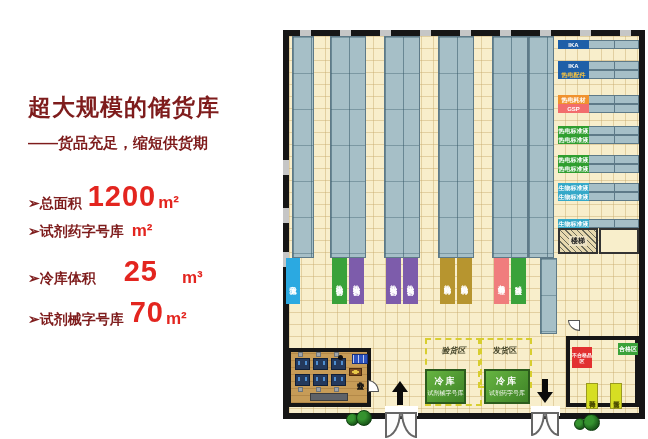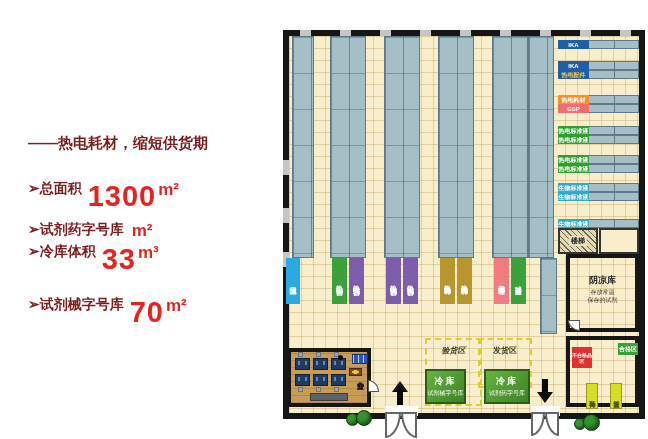--- a/index.html
+++ b/index.html
@@ -4,21 +4,21 @@
 <style>
   html,body{margin:0;padding:0;background:#fff;}
   .canvas{position:relative;width:648px;height:439px;background:#fff;overflow:hidden;
           font-family:"Liberation Sans",sans-serif;}
 
   
   .lp-title{position:absolute;left:28px;top:92px;font-size:23px;font-weight:bold;
             color:var(--title_maroon);letter-spacing:1px;}
   .lp-sub{position:absolute;left:28px;top:134px;font-size:15px;font-weight:bold;
           color:var(--title_maroon);}
-  .spec{position:absolute;left:28px;display:flex;align-items:flex-start;white-space:nowrap;}
+  .spec{position:absolute;left:28px;display:flex;align-items:flex-end;white-space:nowrap;}
   .spec-label{font-size:14px;font-weight:bold;color:var(--title_maroon);margin-right:6px;}
   .spec-value{font-size:29px;font-weight:bold;color:var(--accent_red);letter-spacing:1px;}
   .spec-unit{font-size:17px;font-weight:bold;color:var(--accent_red);margin-left:2px;}
 
   
   .plan{position:absolute;left:283px;top:30px;width:362px;height:389px;box-sizing:border-box;
         border:6px solid var(--wall);background-color:var(--floor);
         background-image:linear-gradient(rgba(200,170,110,.45) 1px,transparent 1px),
                          linear-gradient(90deg,rgba(200,170,110,.45) 1px,transparent 1px);
         background-size:12px 12px;}
@@ -76,34 +76,35 @@
   .bush{position:absolute;z-index:6;}
   .bush span{position:absolute;border-radius:50%;
              background:radial-gradient(circle at 35% 35%,#35932F 0 30%,#175217 75%);
              border:1px solid #0E3E0E;box-sizing:border-box;}
 </style>
 </head>
 <body>
 
 <div class="canvas">
 
-  <div class="lp-sub">——热电耗材，缩短供货期</div>
+  <div class="lp-title">超大规模的储货库</div>
+  <div class="lp-sub">——货品充足，缩短供货期</div>
 
   <div class="spec" style="top:180px;">
     <span class="spec-label">➢总面积</span>
-    <span class="spec-value">1300</span>
+    <span class="spec-value">1200</span>
     <span class="spec-unit">m²</span>
   </div>
   <div class="spec" style="top:221px;">
     <span class="spec-label">➢试剂药字号库</span>
     <span class="spec-unit">m²</span>
   </div>
-  <div class="spec" style="top:243px;">
+  <div class="spec" style="top:255px;gap:22px;">
     <span class="spec-label">➢冷库体积</span>
-    <span class="spec-value">33</span>
+    <span class="spec-value">25</span>
     <span class="spec-unit">m³</span>
   </div>
   <div class="spec" style="top:296px;">
     <span class="spec-label">➢试剂械字号库</span>
     <span class="spec-value">70</span>
     <span class="spec-unit">m²</span>
   </div>
 
   <div class="plan">
 
@@ -149,25 +150,20 @@
     <div class="hchip" style="top: 128px; background-color: rgb(47, 158, 47); color: rgb(255, 255, 255);">热电标准液</div>
     <div class="hchip" style="top: 147px; background-color: rgb(53, 168, 200); color: rgb(255, 255, 255);">生物标准液</div>
     <div class="hchip" style="top: 156px; background-color: rgb(53, 168, 200); color: rgb(255, 255, 255);">生物标准液</div>
     <div class="hchip" style="top: 183px; background-color: rgb(53, 168, 200); color: rgb(255, 255, 255);">生物标准液</div>
 
     <div class="stairs" style="left:269px;top:192px;width:40px;height:26px;">
       <span class="stairs-label">楼梯</span>
     </div>
     <div class="landing" style="left:310px;top:192px;width:40px;height:26px;"></div>
 
-    <div class="room" style="left:277px;top:218px;width:73px;height:78px;">
-      <span class="cool-name">阴凉库</span>
-      <span class="cool-desc">存放常温</span>
-      <span class="cool-desc" style="margin-top:0;">保存的试剂</span>
-    </div>
     <div class="mini-door" style="left:279px;top:284px;width:12px;height:11px;"></div>
 
     <div class="room" style="left:277px;top:300px;width:73px;height:71px;"></div>
     <div class="chip-box" style="left: 283px; top: 311px; width: 20px; height: 21px; font-size: 5px; font-weight: bold; line-height: 1.2; background-color: rgb(226, 48, 48); color: rgb(255, 255, 255);">不合格品区</div>
     <div class="chip-box" style="left: 329px; top: 307px; width: 20px; height: 12px; font-size: 6px; font-weight: bold; background-color: rgb(58, 162, 58); color: rgb(255, 255, 255);">合格区</div>
     <div class="chip-box" style="left: 297px; top: 347px; width: 12px; height: 26px; font-size: 6px; font-weight: bold; writing-mode: vertical-rl; text-orientation: upright; border: 1px solid rgb(154, 154, 32); background-color: rgb(214, 222, 35); color: rgb(74, 74, 0);">待验区</div>
     <div class="chip-box" style="left: 321px; top: 347px; width: 12px; height: 26px; font-size: 6px; font-weight: bold; writing-mode: vertical-rl; text-orientation: upright; border: 1px solid rgb(154, 154, 32); background-color: rgb(214, 222, 35); color: rgb(74, 74, 0);">退货区</div>
 
     <div class="dashed-zone" style="left:136px;top:302px;width:57px;height:68px;font-style:italic;">
       <span class="zone-label">验货区</span>

